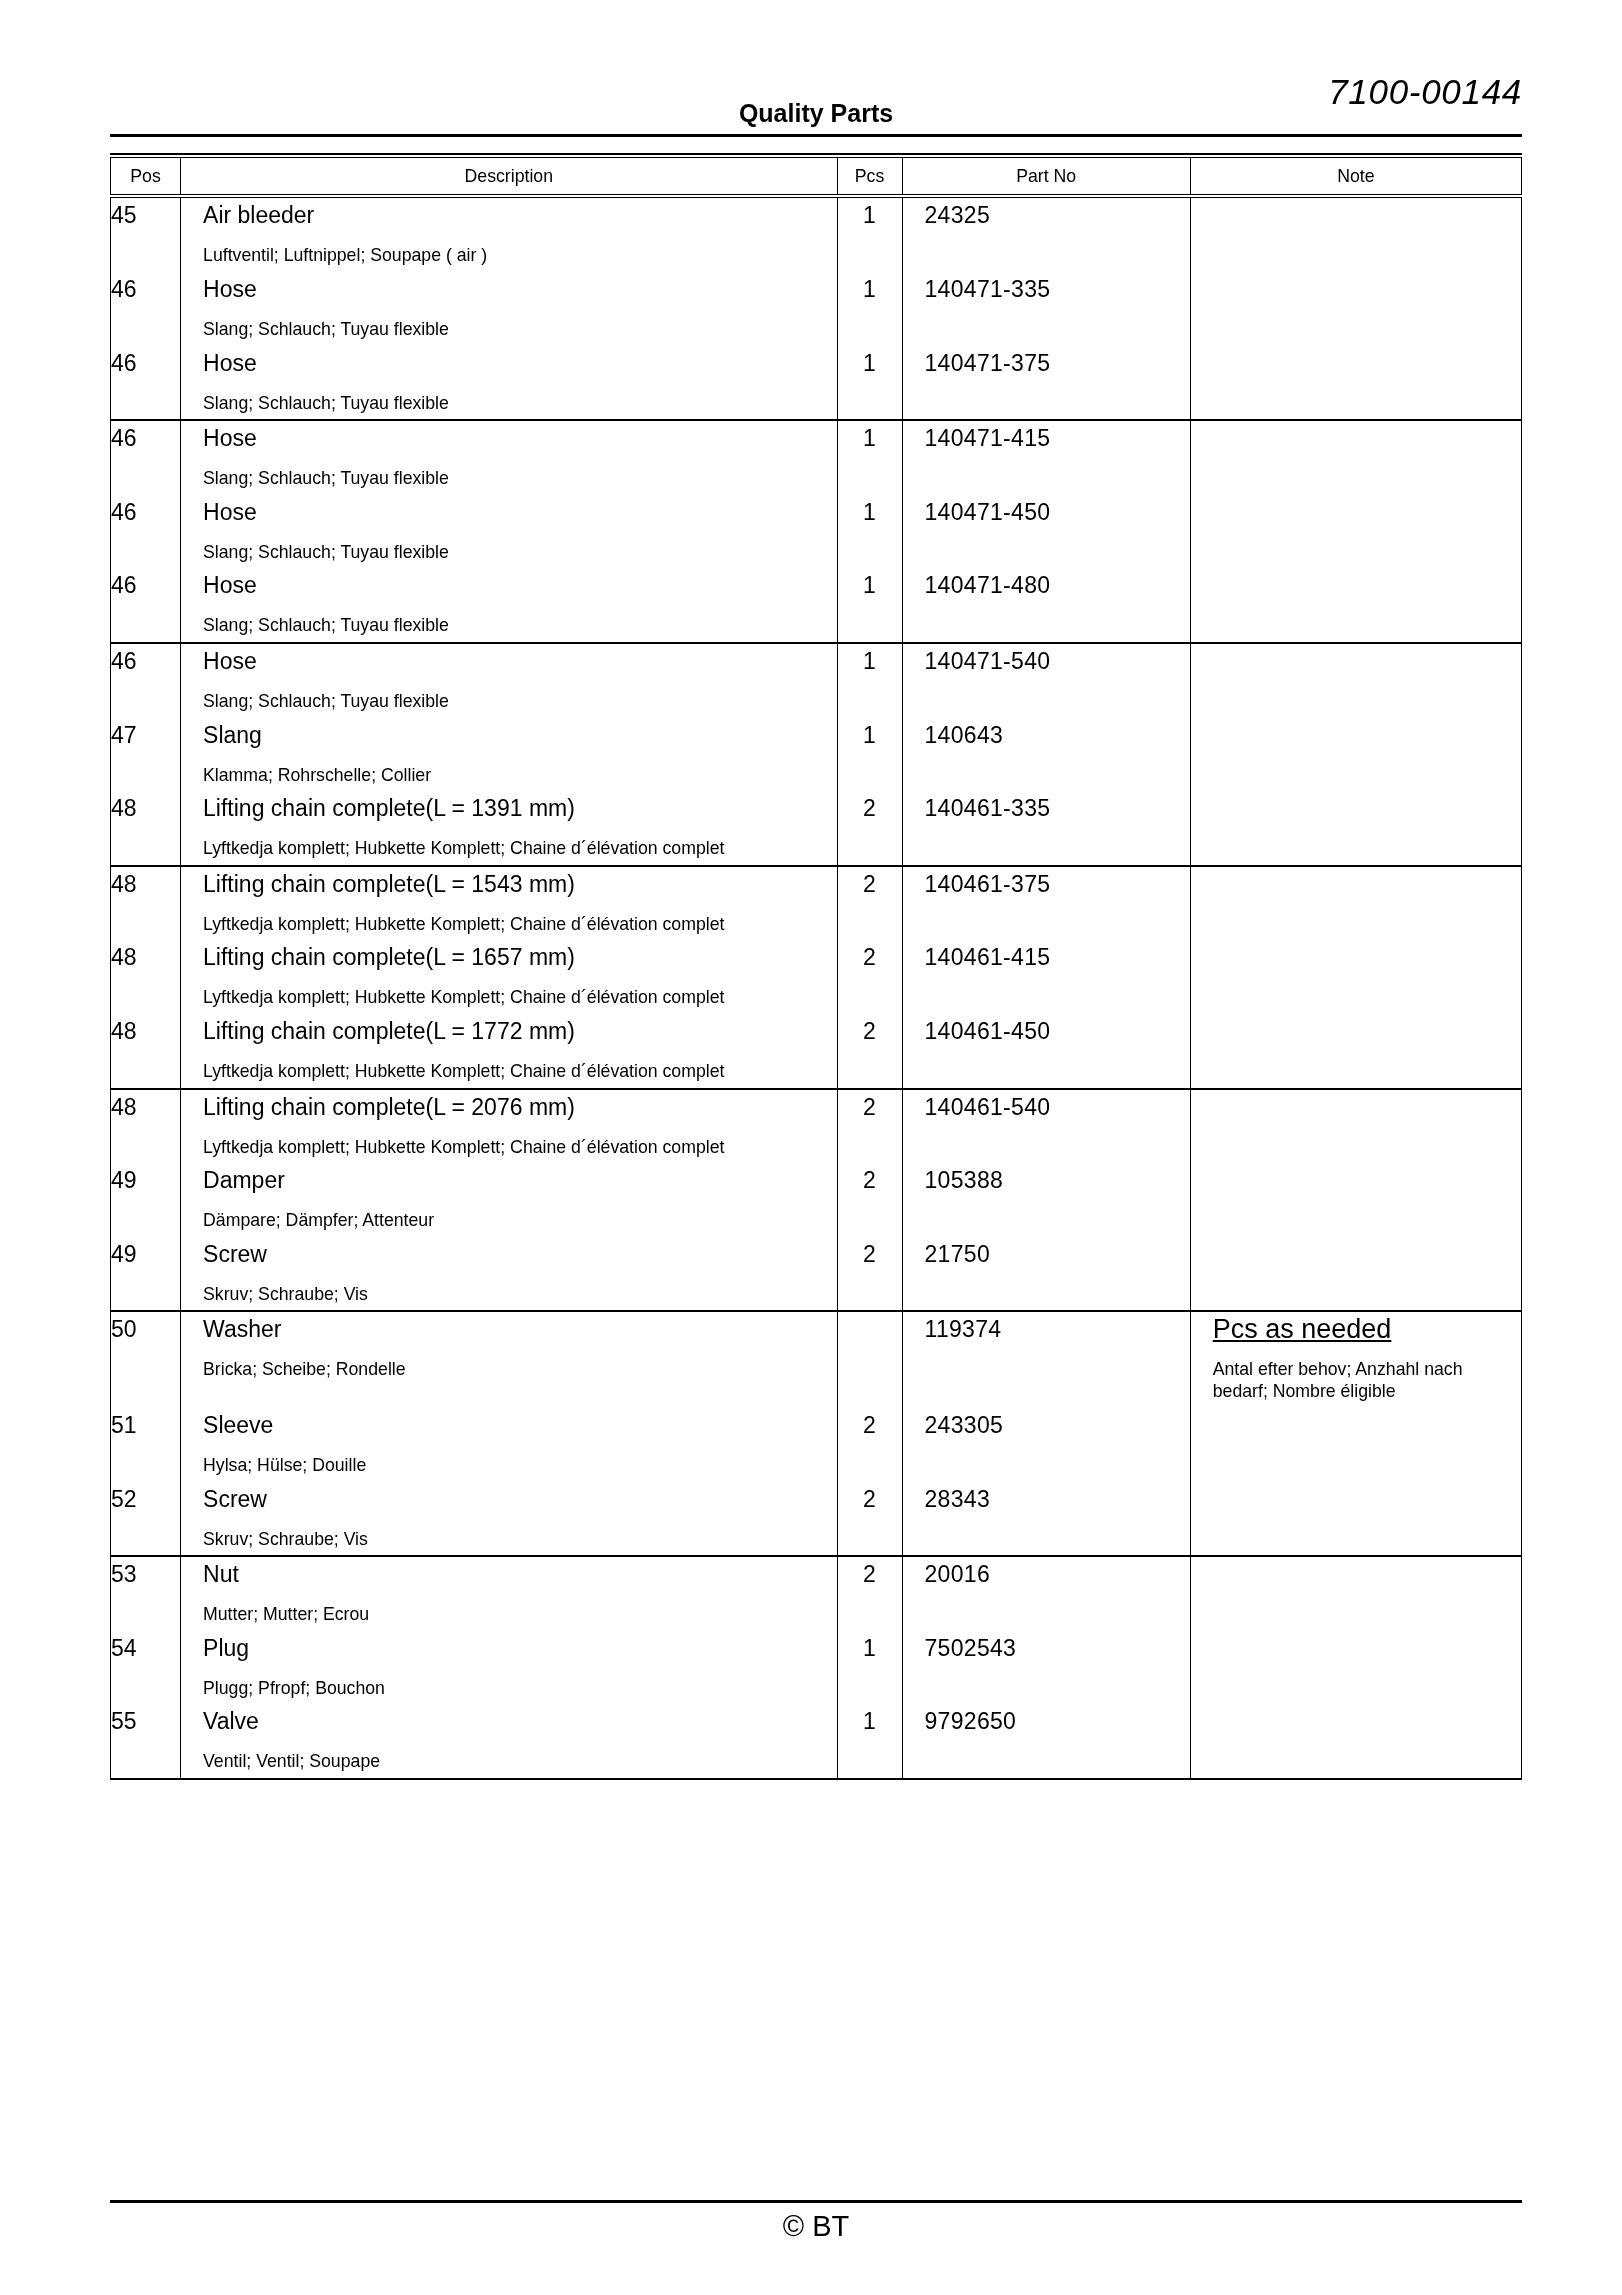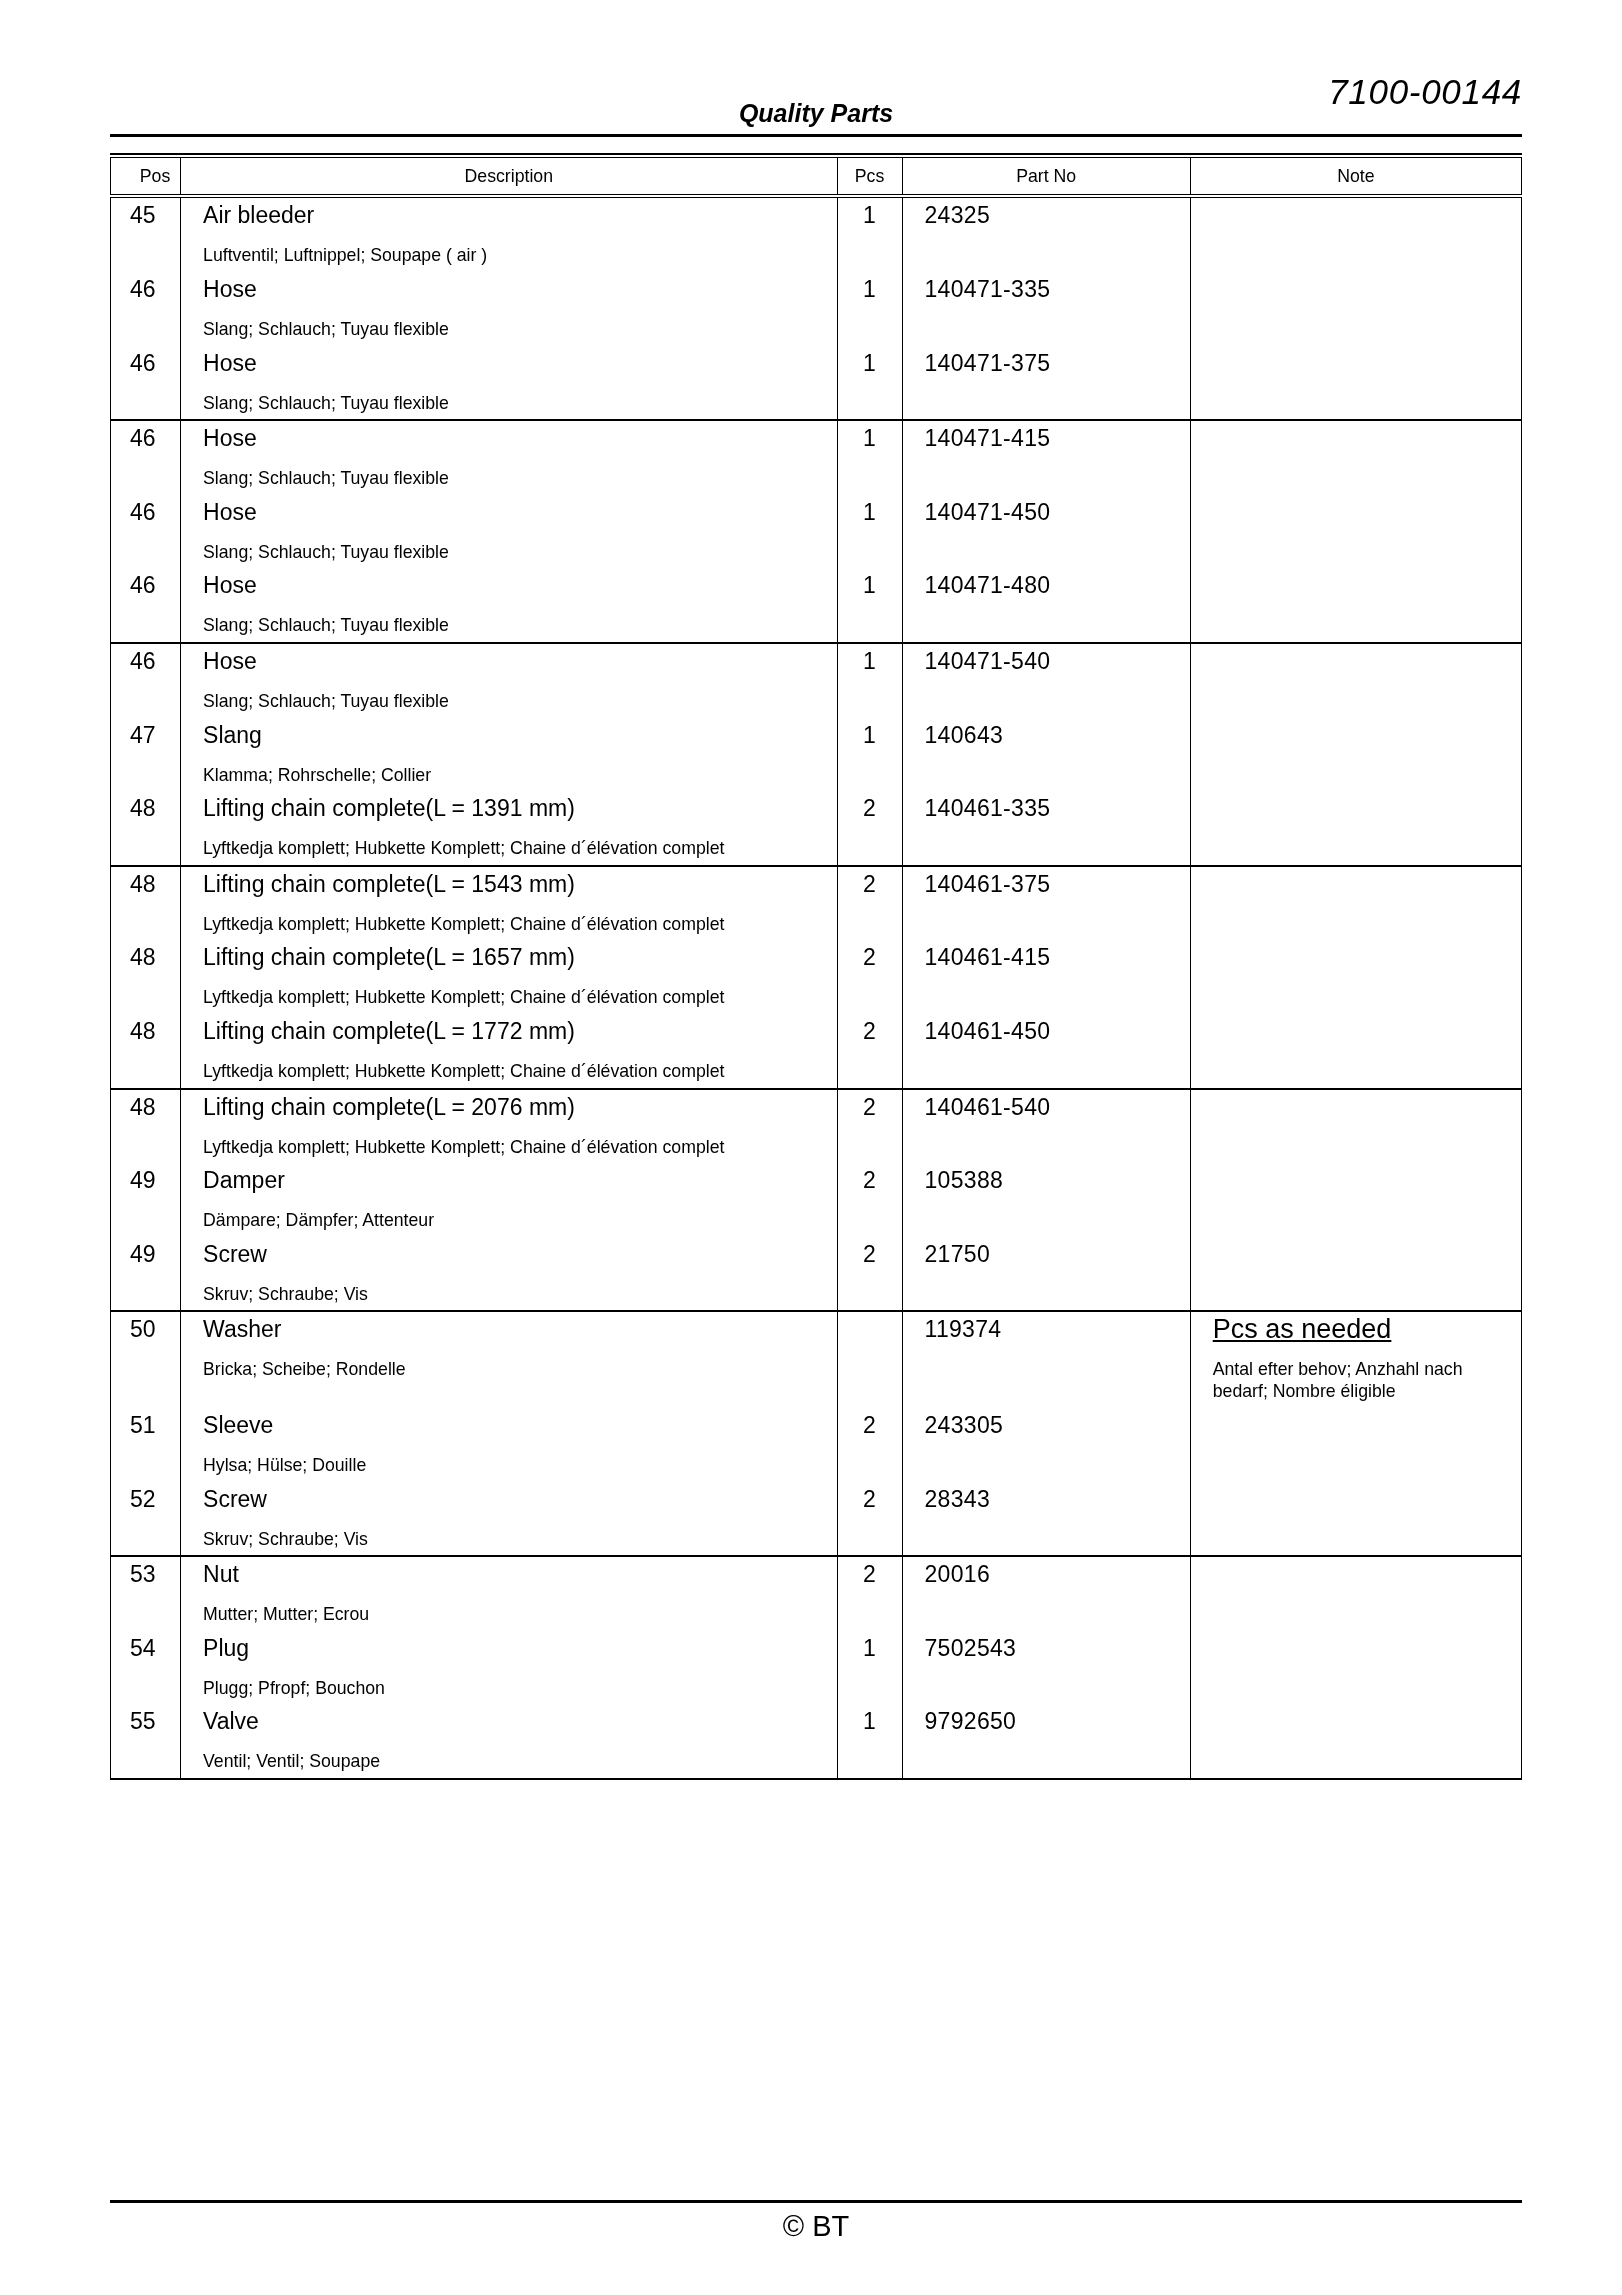--- a/index.html
+++ b/index.html
@@ -34,21 +34,20 @@
     font-style: italic;
   }
   .page-title {
     position: absolute;
     left: 50%;
     transform: translateX(-50%);
     top: 101px;
     font-size: 25px;
     font-weight: bold;
     line-height: 1;
-    font-style: italic;
   }
   .title-rule {
     position: absolute;
     left: 0;
     right: 0;
     top: 134px;
     height: 3.4px;
     background: #000;
   }
   
@@ -72,21 +71,20 @@
   .parts-table th,
   .parts-table td {
     border-left: 1.4px solid #000;
     vertical-align: top;
     padding: 4.1px 0 5.5px 0;
     overflow: hidden;
   }
   .parts-table th:first-child,
   .parts-table td:first-child {
     border-left: none;
-    padding-left: 19px;
   }
   .parts-table thead th {
     height: 31px;
     vertical-align: middle;
     text-align: center;
     font-weight: normal;
     font-size: 17.7px;
     padding: 2.7px 0;
     border-bottom: 4.1px double #000;
   }

